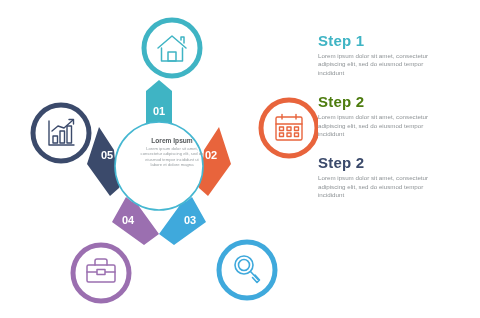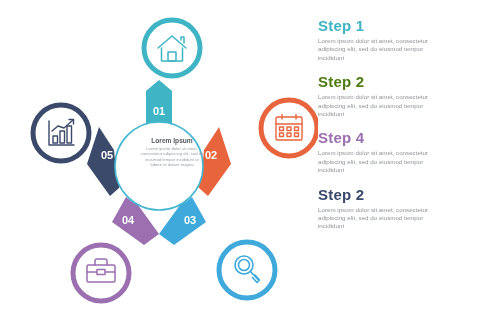--- a/index.html
+++ b/index.html
@@ -27,21 +27,21 @@
     top: 16px;
     width: 152px;
   }
   .step {
     margin-bottom: 11px;
   }
   .step-title {
     font-size: 15px;
     font-weight: bold;
     line-height: 17px;
-    margin: 1px 0 3px 0;
+    margin: 16px 0 3px 0;
     letter-spacing: 0.2px;
   }
   .step-body {
     font-size: 6.2px;
     line-height: 8.4px;
     color: #8e9396;
     margin: 0;
     width: 124px;
   }
 
@@ -197,24 +197,20 @@
       <p class="step-title" style="color:#3fb4c4">Step 1</p>
       <p class="step-body">Lorem ipsum dolor sit amet, consectetur adipiscing elit, sed do eiusmod tempor incididunt</p>
     </div>
 
     <div class="step">
       <p class="step-title" style="color:#4d7c0f">Step 2</p>
       <p class="step-body">Lorem ipsum dolor sit amet, consectetur adipiscing elit, sed do eiusmod tempor incididunt</p>
     </div>
 
 
-    <div class="step">
-      <p class="step-title" style="color:#9b6fb0">Step 4</p>
-      <p class="step-body">Lorem ipsum dolor sit amet, consectetur adipiscing elit, sed do eiusmod tempor incididunt</p>
-    </div>
 
     <div class="step">
       <p class="step-title" style="color:#3b4a6b">Step 2</p>
       <p class="step-body">Lorem ipsum dolor sit amet, consectetur adipiscing elit, sed do eiusmod tempor incididunt</p>
     </div>
 
   </div>
 
 </div>
 

